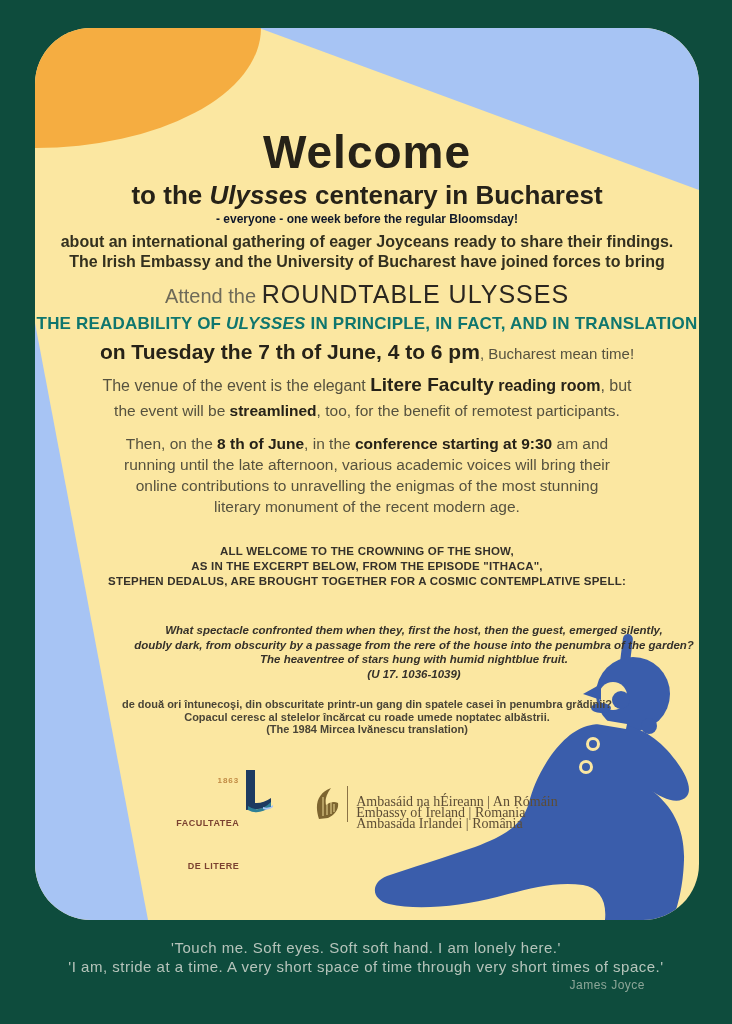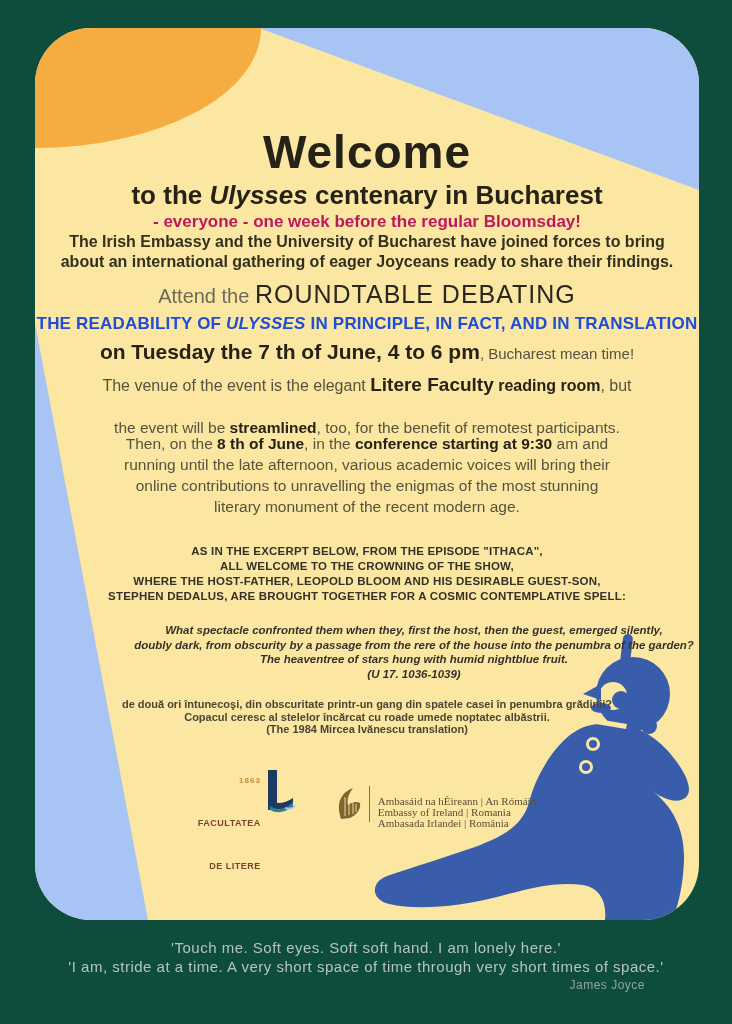--- a/index.html
+++ b/index.html
@@ -5,45 +5,45 @@
   html,body{margin:0;padding:0;}
   body{width:732px;height:1024px;background:#0e4c3d;position:relative;overflow:hidden;
        font-family:"Liberation Sans","DejaVu Sans",sans-serif;}
   .stage{position:absolute;inset:0;}
   .poster{position:absolute;left:35px;top:28px;width:664px;height:892px;
           background:#fbe7a1;border-radius:56px;overflow:hidden;}
   .bg-svg{position:absolute;left:0;top:0;z-index:0;}
   .txt{position:absolute;left:0;width:100%;text-align:center;z-index:2;color:#4a4537;}
   .title{top:100px;font-size:46px;line-height:48px;font-weight:800;color:#262218;letter-spacing:1px;}
   .subtitle{top:152px;font-size:26px;font-weight:800;color:#262218;}
-  .tagline{top:184px;font-size:17px;font-weight:700;color:#be185d;}
+  .tagline{top:184px;font-size:12px;font-weight:700;color:#0f172a;}
   .intro{top:204px;font-size:16px;font-weight:700;line-height:20px;color:#33301f;}
   .attend{top:252px;font-size:20px;color:#6e6a58;}
   .attend .big{font-size:25px;color:#2a2620;letter-spacing:1px;font-weight:500;}
-  .readability{top:286px;font-size:17px;font-weight:800;color:#1d4ed8;letter-spacing:0.2px;}
+  .readability{top:286px;font-size:17px;font-weight:800;color:#0f766e;letter-spacing:0.2px;}
   .tuesday{top:312px;font-size:21px;font-weight:800;color:#262218;}
   .tuesday .tail{font-size:15px;font-weight:400;color:#56523f;}
   .venue1{top:346px;font-size:16px;color:#56523f;}
   .venue1 .fac{font-size:19px;font-weight:800;color:#262218;}
   .venue1 b,.venue2 b{color:#262218;font-weight:800;}
-  .venue2{top:391px;font-size:15.5px;color:#56523f;}
+  .venue2{top:374px;font-size:15.5px;color:#56523f;}
   .conf{top:405px;font-size:15.5px;line-height:21px;color:#56523f;}
   .conf b{color:#262218;font-weight:800;}
   .announce{top:516px;font-size:11.5px;font-weight:700;line-height:15px;color:#35312a;letter-spacing:0.2px;}
   .excerpt{top:595px;font-size:11.5px;font-weight:700;font-style:italic;line-height:14.5px;color:#35312a;padding-left:47px;}
   .translation{top:670px;font-size:11px;font-weight:700;line-height:12.5px;color:#4a4537;}
   .logos{position:absolute;top:742px;left:0;width:100%;z-index:2;
          display:flex;justify-content:center;align-items:flex-start;gap:42px;}
   .litere{display:flex;align-items:flex-start;gap:4px;justify-content:flex-end;}
   .litere-text{text-align:right;padding-top:6px;}
   .litere-year{font-size:8px;color:#c08a44;font-weight:700;letter-spacing:1px;}
   .litere-l1,.litere-l2{font-size:9px;font-weight:800;color:#7b4231;letter-spacing:0.5px;margin-top:33px;}
   .embassy{display:flex;align-items:center;gap:8px;padding-top:8px;}
   .emb-divider{width:1px;height:36px;background:#8a7246;}
-  .emb-text{font-family:"Liberation Serif","DejaVu Serif",serif;font-size:11px;line-height:11px;
+  .emb-text{font-family:"Liberation Serif","DejaVu Serif",serif;font-size:14px;line-height:11px;
             color:#5d4d35;text-align:left;margin-top:18px;}
   .footer{position:absolute;left:0;top:938px;width:100%;text-align:center;z-index:1;
           color:#b6c4bb;font-size:15px;line-height:19px;letter-spacing:0.5px;}
   .attribution{position:absolute;top:978px;left:0;width:645px;text-align:right;
                font-size:12px;color:#8da698;letter-spacing:0.5px;}
   i{font-style:italic;}
 </style>
 </head>
 <body>
 
@@ -87,41 +87,40 @@
         <polygon points="556,690 592,696 591,701 555,695" fill="#fbe7a1"></polygon>
         <circle cx="558" cy="716" r="5.5" fill="none" stroke="#fbe7a1" stroke-width="3"></circle>
         <circle cx="551" cy="739" r="5.5" fill="none" stroke="#fbe7a1" stroke-width="3"></circle>
       </g>
     </svg>
 
     <div class="txt title">Welcome</div>
     <div class="txt subtitle"><span>to the </span><i>Ulysses</i><span> centenary in Bucharest</span></div>
     <div class="txt tagline">- everyone - one week before the regular Bloomsday!</div>
     <div class="txt intro">
+      <div>about an international gathering of eager Joyceans ready to share their findings.</div>
       <div>The Irish Embassy and the University of Bucharest have joined forces to bring</div>
-      <div>about an international gathering of eager Joyceans ready to share their findings.</div>
     </div>
 
-    <div class="txt attend"><span>Attend the </span><span class="big">ROUNDTABLE DEBATING</span></div>
+    <div class="txt attend"><span>Attend the </span><span class="big">ROUNDTABLE ULYSSES</span></div>
     <div class="txt readability"><span>THE READABILITY OF </span><i>ULYSSES</i><span> IN PRINCIPLE, IN FACT, AND IN TRANSLATION</span></div>
     <div class="txt tuesday"><span>on Tuesday the 7 th of June, 4 to 6 pm</span><span class="tail">, Bucharest mean time!</span></div>
     <div class="txt venue1"><span>The venue of the event is the elegant </span><span class="fac">Litere Faculty</span><b> reading room</b><span>, but</span></div>
     <div class="txt venue2"><span>the event will be </span><b>streamlined</b><span>, too, for the benefit of remotest participants.</span></div>
 
     <div class="txt conf">
       <div><span>Then, on the </span><b>8 th of June</b><span>, in the </span><b>conference starting at 9:30</b><span> am and</span></div>
       <div>running until the late afternoon, various academic voices will bring their</div>
       <div>online contributions to unravelling the enigmas of the most stunning</div>
       <div>literary monument of the recent modern age.</div>
     </div>
 
     <div class="txt announce">
+      <div>ALL WELCOME TO THE CROWNING OF THE SHOW,</div>
       <div>AS IN THE EXCERPT BELOW, FROM THE EPISODE "ITHACA",</div>
-      <div>ALL WELCOME TO THE CROWNING OF THE SHOW,</div>
-      <div>WHERE THE HOST-FATHER, LEOPOLD BLOOM AND HIS DESIRABLE GUEST-SON,</div>
       <div>STEPHEN DEDALUS, ARE BROUGHT TOGETHER FOR A COSMIC CONTEMPLATIVE SPELL:</div>
     </div>
 
     <div class="txt excerpt">
       <div>What spectacle confronted them when they, first the host, then the guest, emerged silently,</div>
       <div>doubly dark, from obscurity by a passage from the rere of the house into the penumbra of the garden?</div>
       <div>The heaventree of stars hung with humid nightblue fruit.</div>
       <div>(U 17. 1036-1039)</div>
     </div>
 

